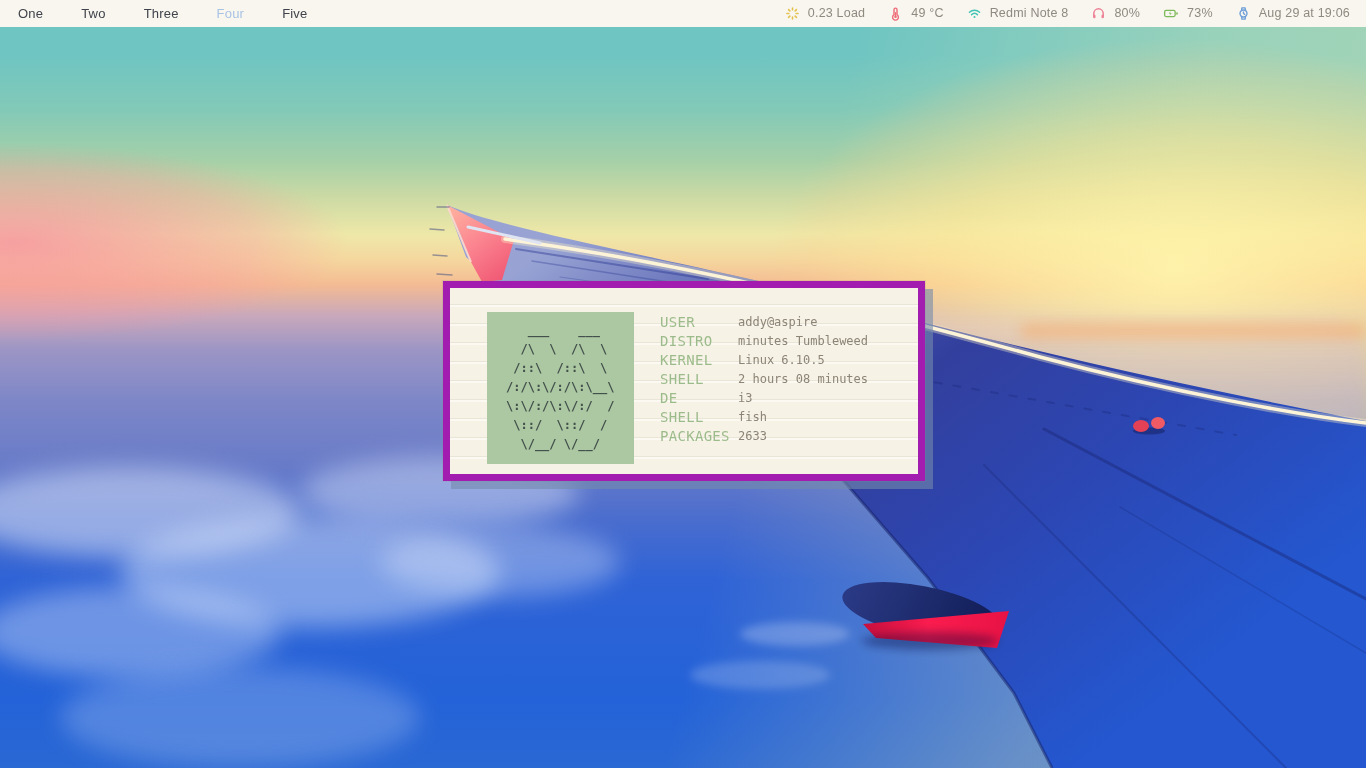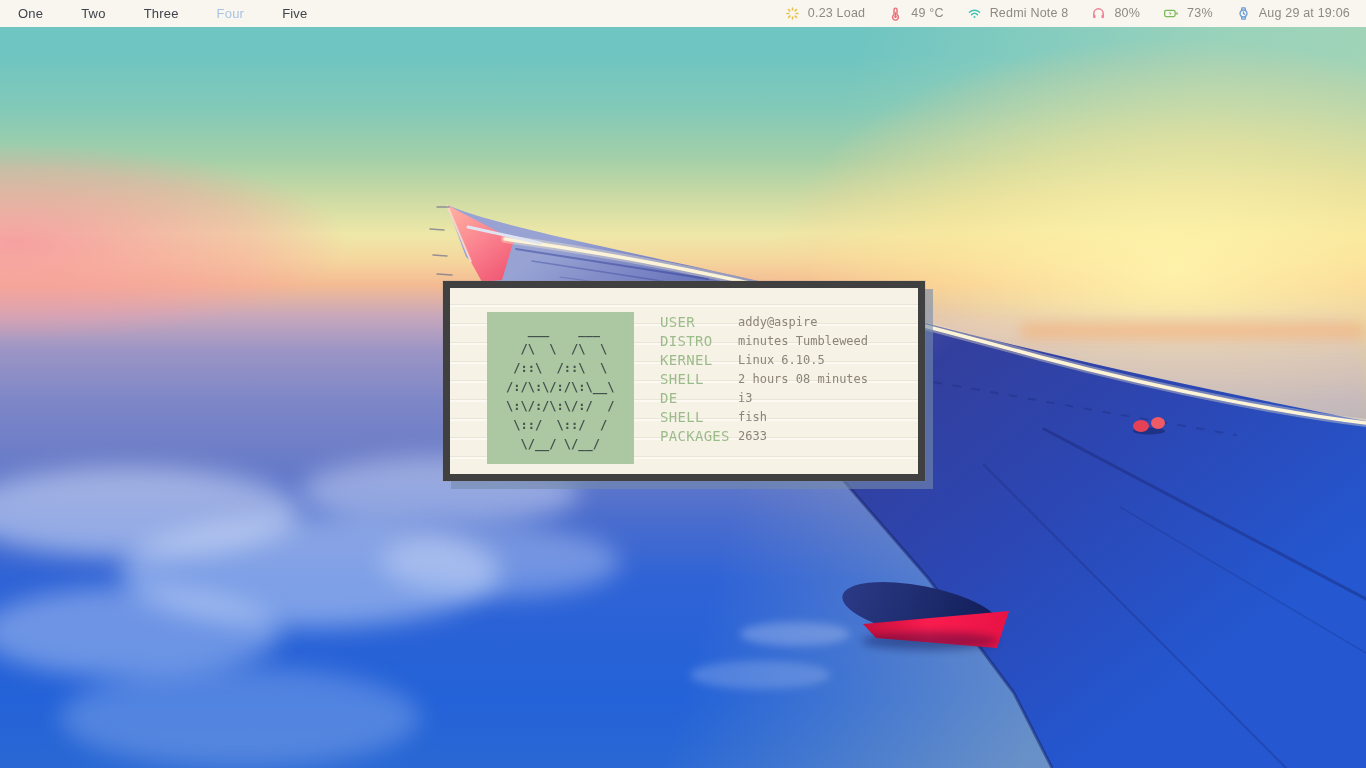--- a/index.html
+++ b/index.html
@@ -47,21 +47,21 @@
   }
   .streak {
     position:absolute; left:1020px; top:296px; width:346px; height:16px;
     background:rgba(246,172,110,.5); filter:blur(6px); border-radius:8px;
   }
   .wing-svg { position:absolute; left:0; top:0; width:1366px; height:741px; }
 
   
   .fetch-window {
     position:absolute; left:443px; top:281px; width:482px; height:200px;
-    background:#404040; padding:7px; z-index:20;
+    background:#a21caf; padding:7px; z-index:20;
     box-shadow:8px 8px 0 rgba(116,139,172,.60), 0 0 0 1px rgba(140,140,125,.18);
   }
   .fetch-content {
     position:relative; width:100%; height:100%;
     background:repeating-linear-gradient(180deg,
       #f6f2e6 0px, #f6f2e6 16.5px, #e9e5d7 16.5px, #e9e5d7 17.5px, #fbf9f1 17.5px, #fbf9f1 19px);
   }
   .ascii-box {
     position:absolute; left:37px; top:24px; width:147px; height:152px;
     background:#abc8a2;

